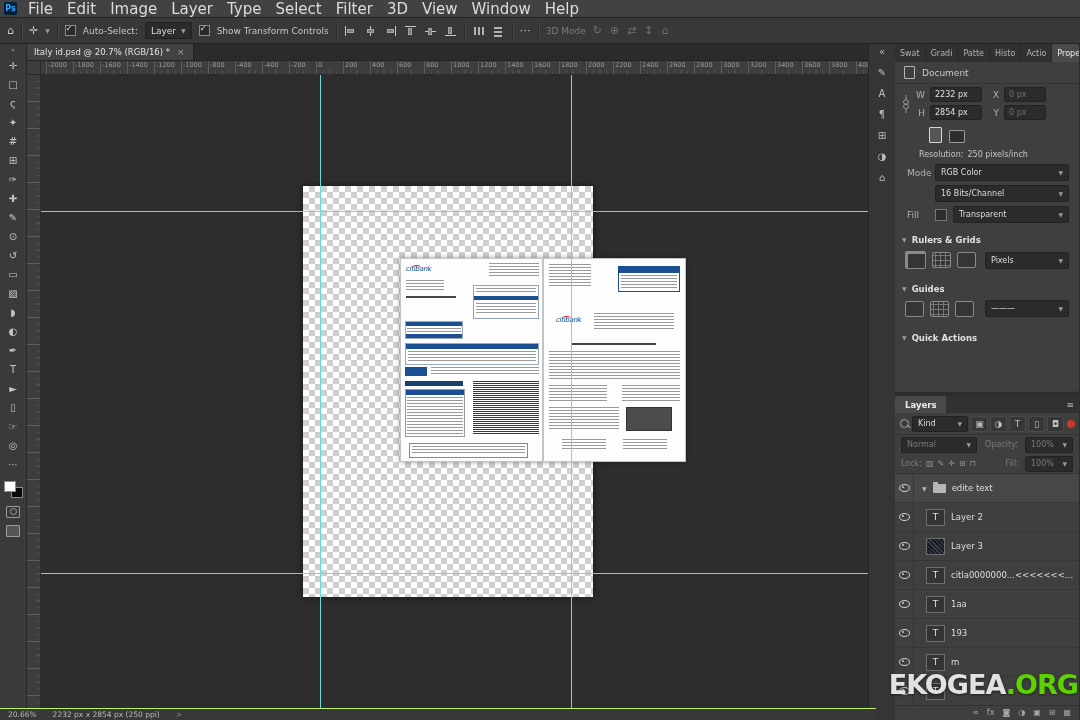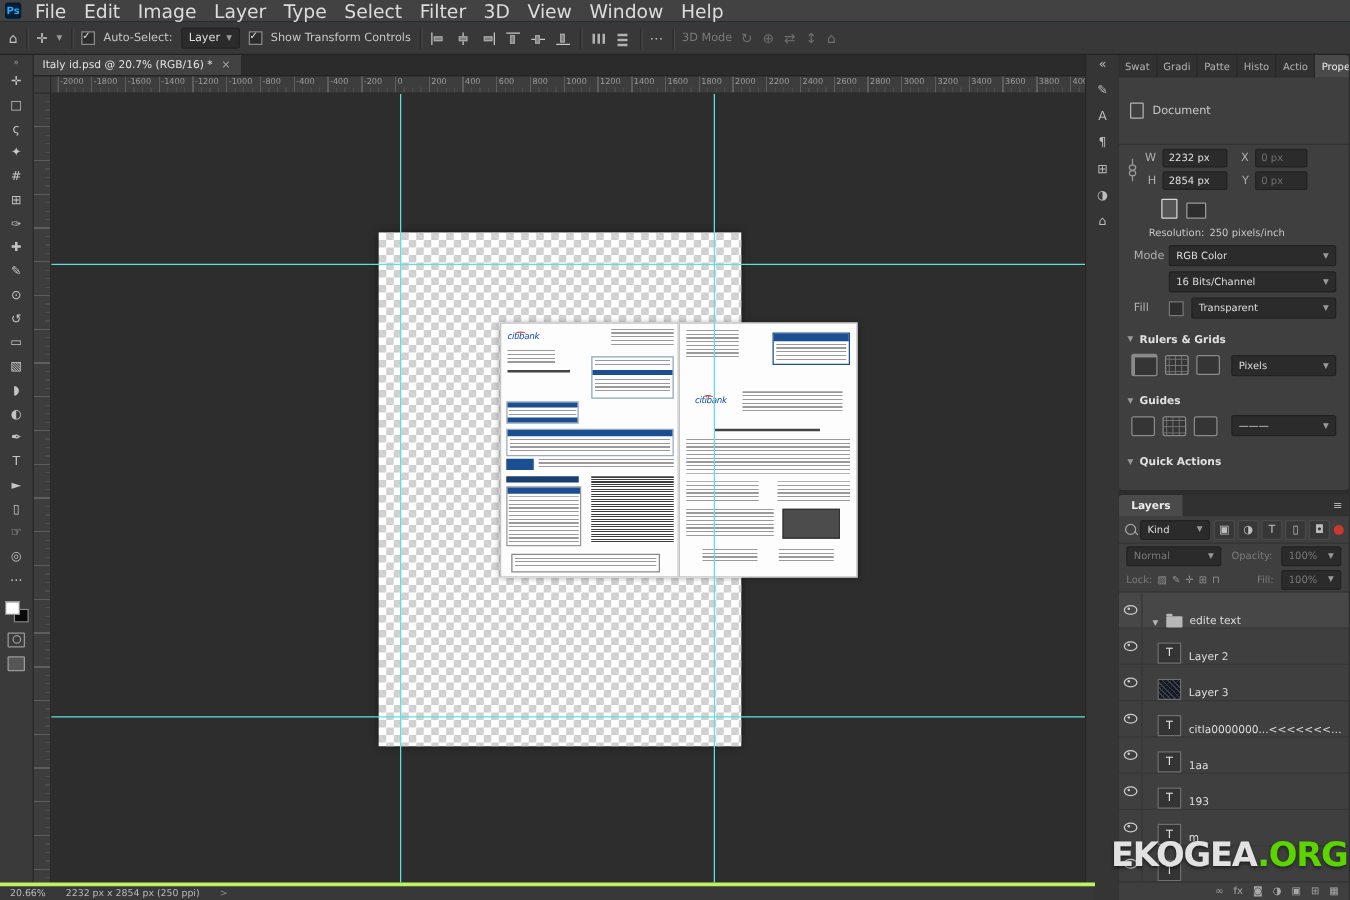--- a/index.html
+++ b/index.html
@@ -85,38 +85,38 @@
   .tl{background:repeating-linear-gradient(180deg,#9a9a9a 0 1px,transparent 1px 3px)}
   .tl.dark{background:repeating-linear-gradient(180deg,#3c3c3c 0 1px,transparent 1px 2px)}
   .bhead{background:#1b4f91}
   .bbox{border:1px solid #8fa3b8}
   .citi{color:#0a4f9e;font-size:7px;font-weight:normal;font-style:italic;line-height:1;letter-spacing:-.3px}
   .citi::after{content:"";position:absolute;left:6px;top:-1px;width:9px;height:4px;
                border-top:1px solid #d22b2b;border-radius:50% 50% 0 0}
   .guide-v{position:absolute;top:0;bottom:0;width:1px;background:#5fdfe2;z-index:6}
   .guide-h{position:absolute;left:0;right:0;height:1px;background:#5fdfe2;z-index:6}
   
-  .status-bar{position:absolute;left:0;bottom:0;width:868px;height:11px;background:#383838;border-top:3px solid #bef264;
+  .status-bar{position:absolute;left:0;bottom:0;width:868px;height:11px;background:#383838;border-top:1px solid #bef264;
               display:flex;align-items:center;gap:16px;padding-left:8px;font-size:7.5px;color:#b8b8b8;z-index:20}
   .status-chevron{color:#8a8a8a}
   
   .right-strip{position:absolute;left:868px;top:43px;width:26px;bottom:0;background:#353535;border-left:1px solid #262626;
                display:flex;flex-direction:column;align-items:center;padding-top:4px;gap:11px;z-index:15}
   .strip-icon{color:#bdbdbd;font-size:10px;line-height:1}
   
   .right-panels{position:absolute;left:894px;top:43px;width:186px;bottom:0;background:#2d2d2d;display:flex;
                 flex-direction:column;gap:4px;padding:1px 1px 0 1px;box-sizing:border-box;z-index:10}
   .panel-box{background:#3f3f3f;border-radius:3px;overflow:hidden;display:flex;flex-direction:column}
   .props-box{height:348px;flex:none}
   .layers-box{flex:1;min-height:0;border-radius:3px 3px 0 0}
   .panel-tabs{height:18px;background:#313131;display:flex;align-items:stretch;font-size:8px;flex:none}
   .panel-tab{padding:0 5px;display:flex;align-items:center;color:#b2b2b2;border-right:1px solid #282828;white-space:nowrap}
   .panel-tab.active{background:#4a4a4a;color:#ececec}
   .panel-menu{margin-left:auto;display:flex;align-items:center;padding:0 5px;color:#b2b2b2;font-size:9px}
-  .doc-row{height:21px;display:flex;align-items:center;gap:7px;padding:16px 9px;border-bottom:1px solid #333;flex:none}
+  .doc-row{height:21px;display:flex;align-items:center;gap:7px;padding:0 9px;border-bottom:1px solid #333;flex:none}
   .doc-icon{width:9px;height:11px;border:1px solid #b5b5b5;border-radius:1px}
   .section-h{height:17px;display:flex;align-items:center;gap:5px;padding:0 7px;color:#e0e0e0;font-size:8.5px;
              font-weight:bold;flex:none}
   .section-h .chev{font-size:6px;color:#9a9a9a;font-weight:normal}
   .wh-wrap{display:flex;gap:5px;padding:2px 8px 2px 7px;flex:none}
   .chain{display:flex;align-items:center}
   .wh-grid{display:grid;grid-template-columns:10px 52px 12px 42px;grid-auto-rows:17px;gap:1px 5px;align-items:center;flex:1}
   .fld-label{color:#b0b0b0;text-align:right}
   .fld{height:13px;background:#2b2b2b;border:1px solid #222;border-radius:2px;display:flex;align-items:center;
        padding:0 4px;color:#e0e0e0;font-size:8px}
@@ -148,21 +148,21 @@
   .flt-icon{width:15px;height:14px;display:flex;align-items:center;justify-content:center;color:#bdbdbd;font-size:9px;
             border:1px solid #4a4a4a;border-radius:2px;background:#373737}
   .red-dot{width:8px;height:8px;border-radius:50%;background:#c8392e;margin-left:auto;flex:none}
   .blend-row{height:19px;display:flex;align-items:center;gap:5px;padding:0 6px;flex:none}
   .blend-select{flex:0 0 64px;height:14px;color:#7a7a7a}
   .dim-text{color:#7a7a7a;font-size:8px}
   .opacity-select{flex:0 0 36px;height:14px;color:#7a7a7a;margin-left:2px}
   .lock-row{height:19px;display:flex;align-items:center;gap:4px;padding:0 6px;border-bottom:1px solid #343434;flex:none}
   .lock-icon{color:#8f8f8f;font-size:8px}
   .layer-list{flex:1;min-height:0;overflow:hidden}
-  .layer-row{height:28px;display:flex;align-items:flex-end;gap:6px;border-bottom:1px solid #373737;padding-right:4px}
+  .layer-row{height:28px;display:flex;align-items:center;gap:6px;border-bottom:1px solid #373737;padding-right:4px}
   .layer-row.selected{background:#474747}
   .eye-box{width:18px;align-self:stretch;border-right:1px solid #373737;display:flex;align-items:center;justify-content:center;flex:none}
   .eye{width:9px;height:6px;border:1px solid #cdcdcd;border-radius:50%;position:relative}
   .eye::after{content:"";position:absolute;left:2.5px;top:1px;width:2px;height:2px;border-radius:50%;background:#cdcdcd}
   .grp-caret{font-size:6px;color:#b5b5b5;margin-left:2px}
   .folder{width:13px;height:9px;background:#b7b7b7;border-radius:1px;position:relative;flex:none}
   .folder::before{content:"";position:absolute;left:0;top:-2px;width:5px;height:2px;background:#b7b7b7;border-radius:1px 1px 0 0}
   .t-thumb{width:17px;height:15px;border:1px solid #6e6e6e;background:#343434;color:#e0e0e0;display:flex;align-items:center;
            justify-content:center;font-size:9px;flex:none;margin-left:6px}
   .img-thumb{width:17px;height:15px;border:1px solid #6e6e6e;flex:none;margin-left:6px;background:#23262c;

